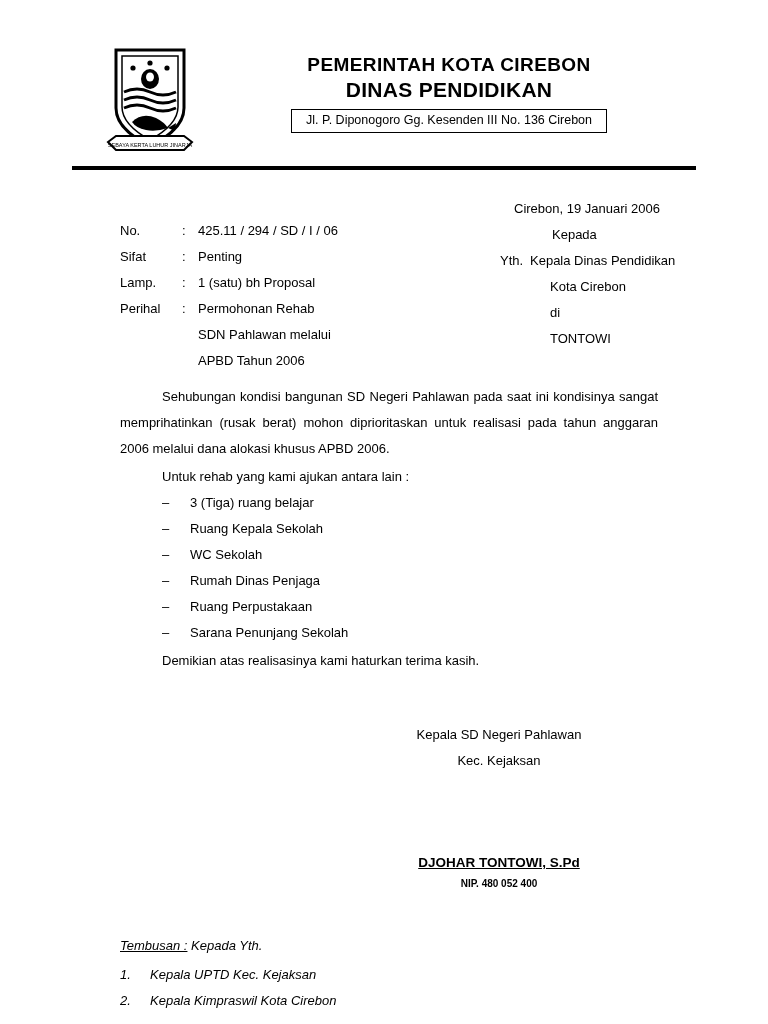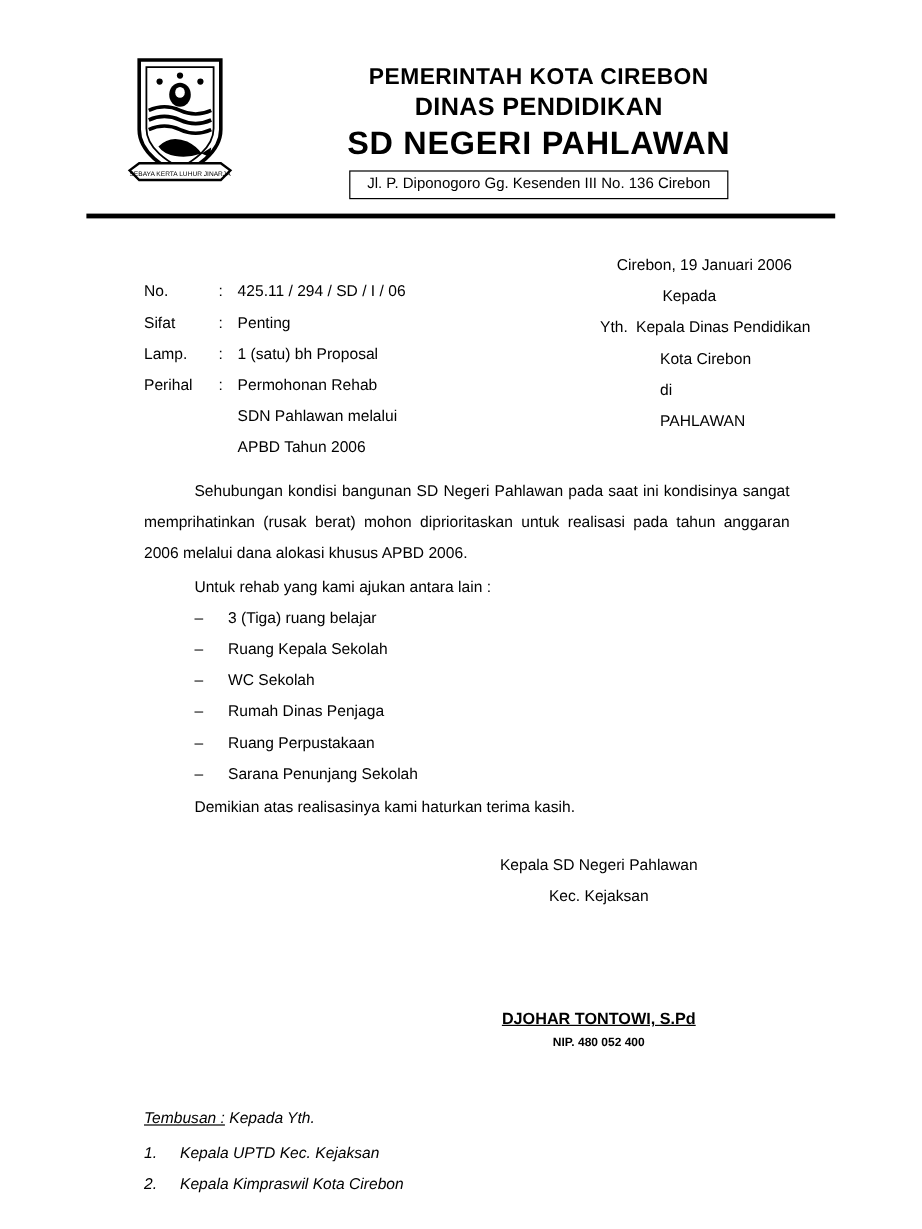--- a/index.html
+++ b/index.html
@@ -149,21 +149,21 @@
   }
   .closing {
     line-height: 26px;
     padding-left: 48px;
     text-indent: 42px;
     margin-top: 2px;
   }
 
   
   .sign {
-    margin-top: 22px;
+    margin-top: 48px;
     text-align: center;
     padding-left: 230px;
   }
   .sign-line { line-height: 26px; }
   .sign-kec { line-height: 26px; margin-top: 0; }
   .sign-name {
     margin-top: 78px;
     font-weight: bold;
     font-size: 13.5px;
     text-decoration: underline;
@@ -228,21 +228,20 @@
         <path d="M66 82 l8 -5 l-1 8 z" fill="#000"></path>
 
         <path d="M6 96 L14 90 H82 L90 96 L82 104 H14 Z" fill="#ffffff" stroke="#000" stroke-width="2"></path>
         <text x="48" y="101" font-size="5.5" text-anchor="middle" fill="#000" font-family="Liberation Sans, sans-serif">SEBAYA KERTA LUHUR JINARJA</text>
       </svg>
     </div>
 
     <div class="head-text">
       <div class="head-line1">PEMERINTAH KOTA CIREBON</div>
       <div class="head-line2">DINAS PENDIDIKAN</div>
-      <div class="head-line3">SD NEGERI PAHLAWAN</div>
       <div class="addr-box">Jl. P. Diponogoro Gg. Kesenden III No. 136 Cirebon</div>
     </div>
   </div>
 
   <div class="rule"></div>
 
   <div class="body">
 
     <div class="topblock">
 
@@ -272,21 +271,21 @@
       </div>
 
       <div class="dest">
         <div class="dest-date">Cirebon, 19 Januari 2006</div>
         <div class="dest-kepada">Kepada</div>
         <div class="dest-yth">
           <span class="yth-word">Yth.</span><span>Kepala Dinas Pendidikan</span>
         </div>
         <div class="dest-line">Kota Cirebon</div>
         <div class="dest-line">di</div>
-        <div class="dest-line">PAHLAWAN</div>
+        <div class="dest-line">TONTOWI</div>
       </div>
     </div>
 
     <div class="para">Sehubungan kondisi bangunan SD Negeri Pahlawan pada saat ini kondisinya sangat memprihatinkan (rusak berat) mohon diprioritaskan untuk realisasi pada tahun anggaran 2006 melalui dana alokasi khusus APBD 2006.</div>
 
     <div class="subpara">Untuk rehab yang kami ajukan antara lain :</div>
 
     <ul class="list">
       <li><span class="dash">–</span><span>3 (Tiga) ruang belajar</span></li>
       <li><span class="dash">–</span><span>Ruang Kepala Sekolah</span></li>

